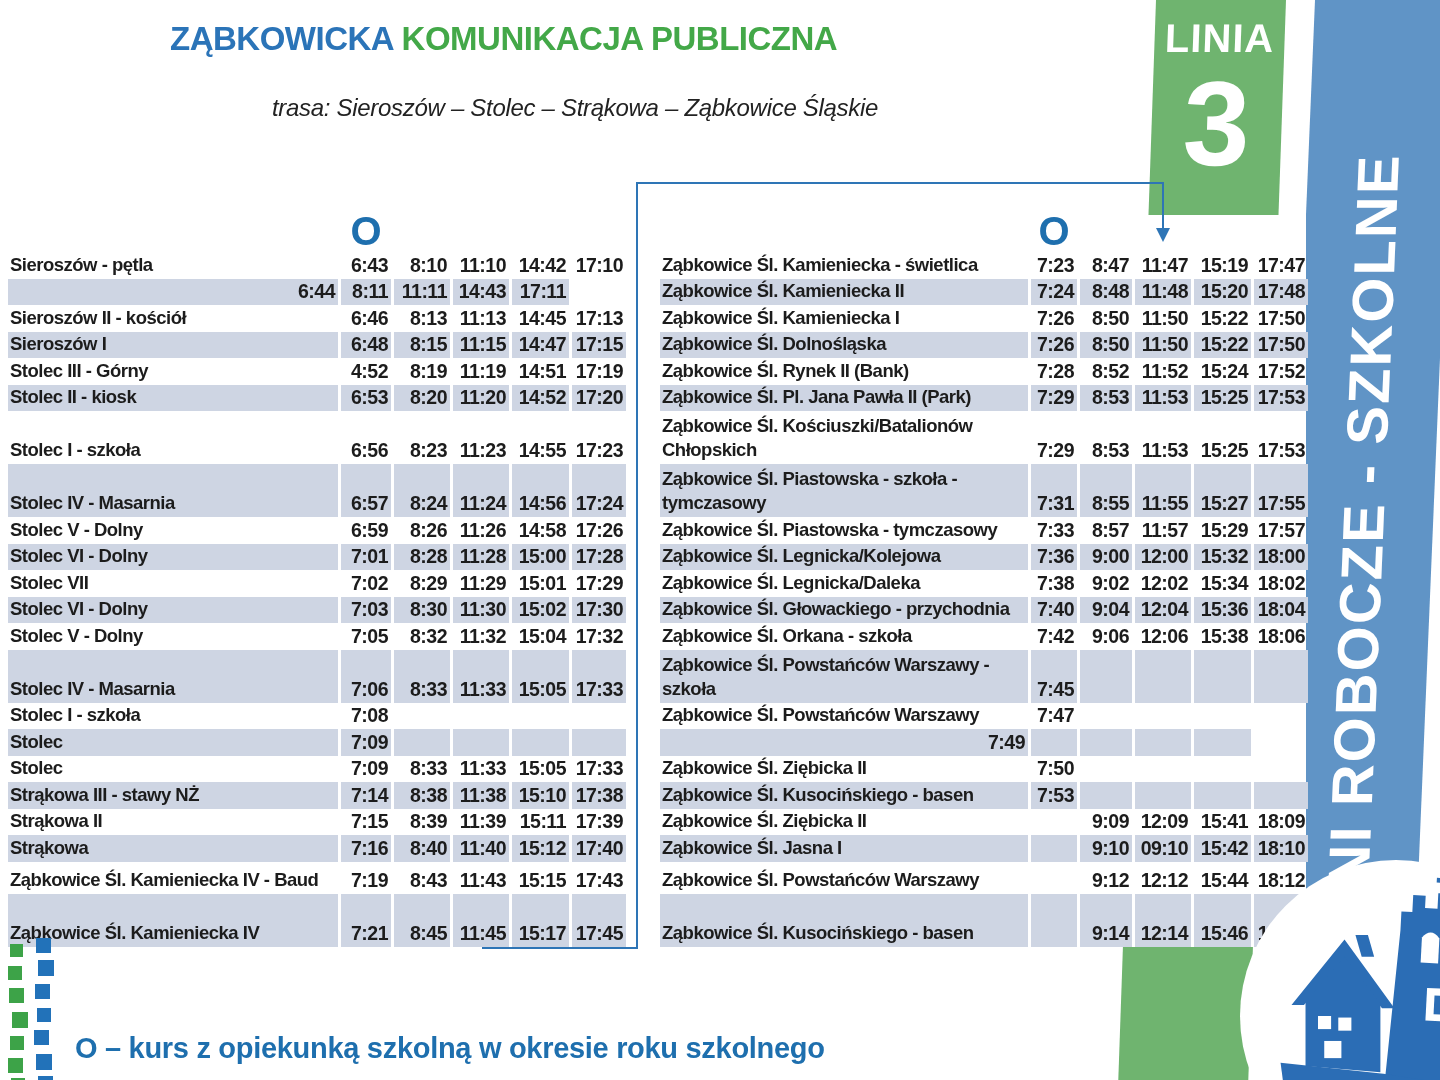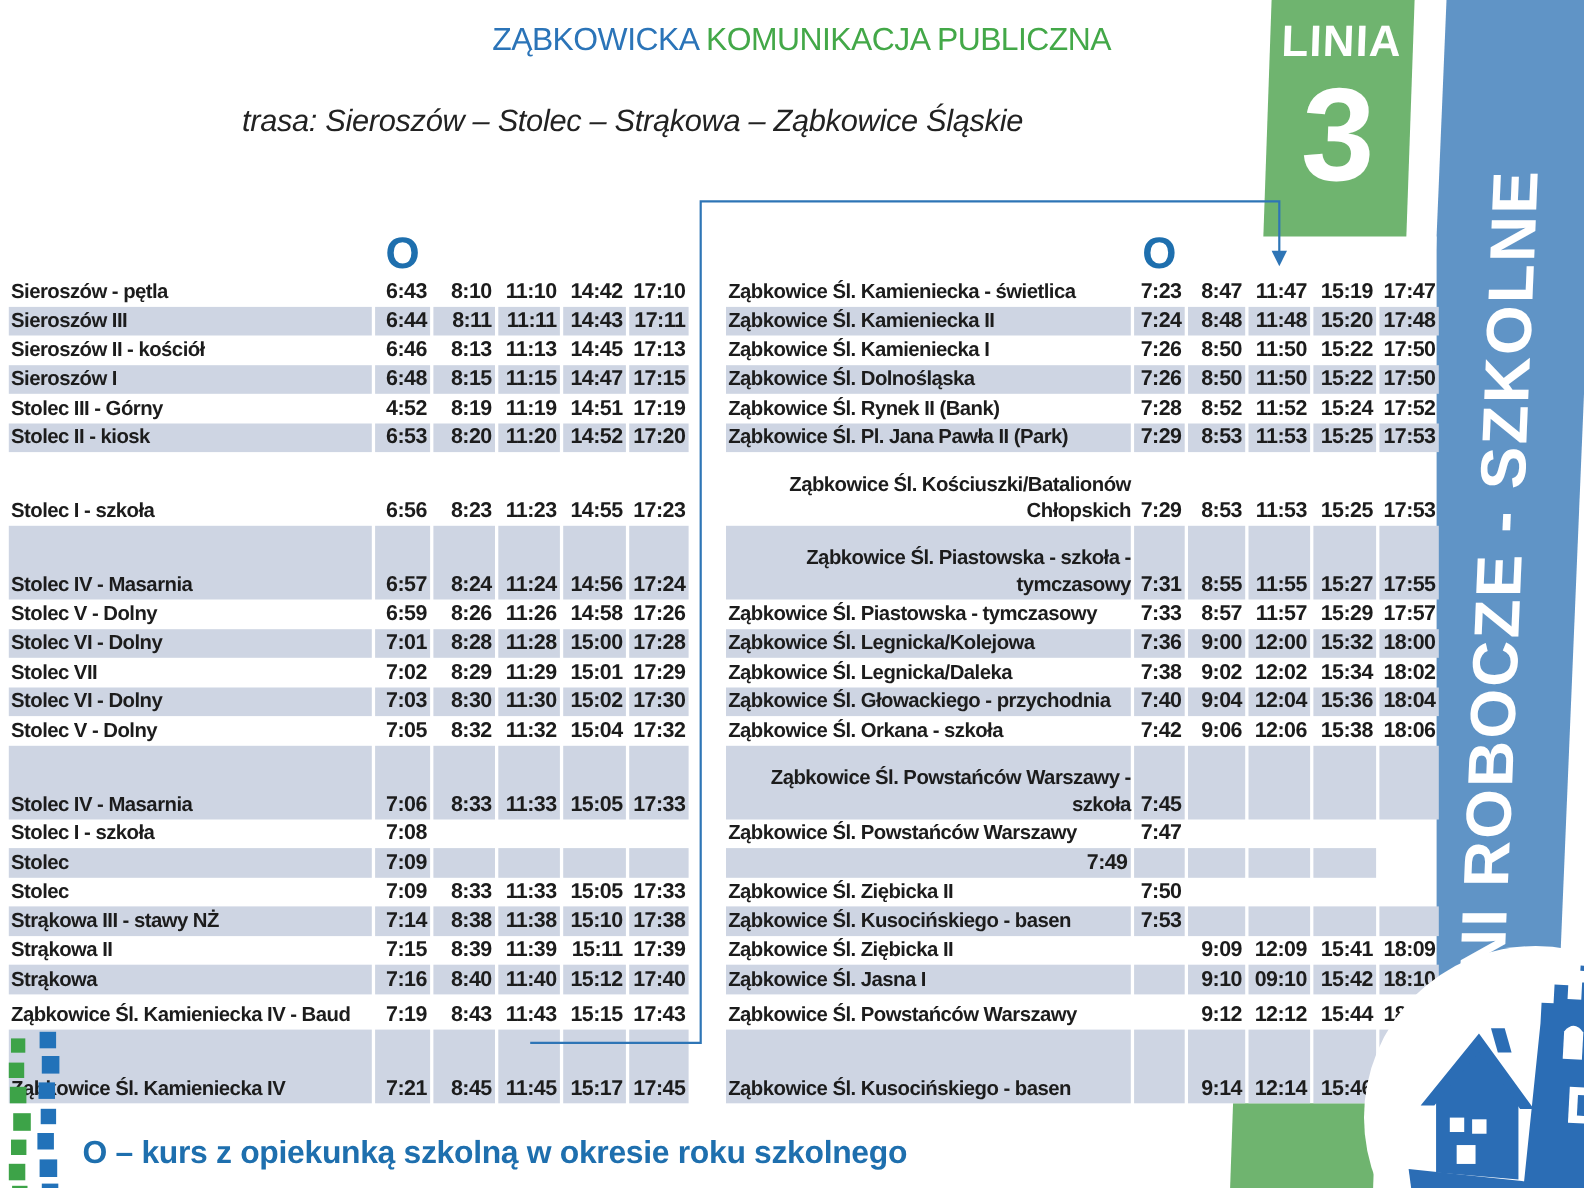--- a/index.html
+++ b/index.html
@@ -10,38 +10,38 @@
   .ribbon-green{position:absolute;left:1156px;top:0;width:130px;height:1080px;
     background:var(--ribbon_green);transform:skewX(-2deg);transform-origin:0 0;z-index:0;text-align:center;}
   .linia-label{display:block;margin-top:16px;font-size:40px;font-weight:bold;color:#fff;letter-spacing:1px;}
   .linia-number{display:block;margin-top:2px;font-size:120px;font-weight:bold;color:#fff;line-height:1;}
   .ribbon-blue{position:absolute;left:1315px;top:0;width:140px;height:1080px;
     background:var(--banner_blue);transform:skewX(-2.4deg);transform-origin:0 0;z-index:0;}
   .banner-text{position:absolute;left:50%;top:50%;transform:translate(-50%,-47%) rotate(-90deg);
     white-space:nowrap;font-size:58px;font-weight:bold;color:#fff;letter-spacing:2px;}
 
   
-  .hdr-title{position:absolute;left:170px;top:20px;width:840px;text-align:right;z-index:2;
-    font-size:29px;font-weight:normal;letter-spacing:-0.5px;}
+  .hdr-title{position:absolute;left:170px;top:20px;width:840px;text-align:left;z-index:2;
+    font-size:33px;font-weight:bold;letter-spacing:-0.5px;}
   .hdr-title .t1{color:var(--title_blue);} .hdr-title .t2{color:var(--title_green);}
   .hdr-route{position:absolute;left:155px;top:94px;width:840px;text-align:center;z-index:2;
-    font-size:28px;font-style:italic;color:#222;letter-spacing:-0.3px;}
+    font-size:24px;font-style:italic;color:#222;letter-spacing:-0.3px;}
 
   
   .tbl{position:absolute;top:215px;z-index:2;background:#fff;padding-top:37px;box-sizing:border-box;}
   .tbl.left{left:8px;width:612px;}
   .tbl.right{left:660px;width:646px;}
   .o-head{position:absolute;top:-4px;font-size:40px;font-weight:bold;color:var(--accent_blue);
     text-align:center;line-height:40px;}
   .tbl.left  .o-head{left:333px;width:50px;}
   .tbl.right .o-head{left:371px;width:46px;}
   .row{display:grid;column-gap:3px;height:26.5px;align-items:end;}
   .tbl.left  .row{grid-template-columns:330px 50px 56px 56px 57px 54px;}
   .tbl.right .row{grid-template-columns:368px 46px 52px 56px 57px 54px;}
-  .row.tall{height:67px;text-align:right;}
+  .row.tall{height:53px;}
   .row.gap{margin-top:6px;}
   .cell{height:100%;display:flex;align-items:flex-end;box-sizing:border-box;}
   .cell.name{font-size:18.5px;font-weight:bold;color:var(--text_dark);letter-spacing:-0.5px;
     line-height:24px;padding:0 0 2px 2px;}
   .cell.time{font-size:19.5px;font-weight:bold;color:var(--text_dark);letter-spacing:-0.5px;
     justify-content:flex-end;padding:0 3px 2px 0;}
   .row.sh .cell{background:var(--row_shade);}
 
   
   .connector{position:absolute;left:0;top:0;width:1440px;height:1080px;z-index:3;pointer-events:none;}
@@ -77,21 +77,20 @@
     <div class="o-head">O</div>
   <div class="row">
         <div class="cell name">Sieroszów - pętla</div>
         <div class="cell time">6:43</div>
         <div class="cell time">8:10</div>
         <div class="cell time">11:10</div>
         <div class="cell time">14:42</div>
         <div class="cell time">17:10</div>
       </div>
       <div class="row sh">
-        <div class="cell name">Sieroszów III</div>
         <div class="cell time">6:44</div>
         <div class="cell time">8:11</div>
         <div class="cell time">11:11</div>
         <div class="cell time">14:43</div>
         <div class="cell time">17:11</div>
       </div>
       <div class="row">
         <div class="cell name">Sieroszów II - kościół</div>
         <div class="cell time">6:46</div>
         <div class="cell time">8:13</div>

